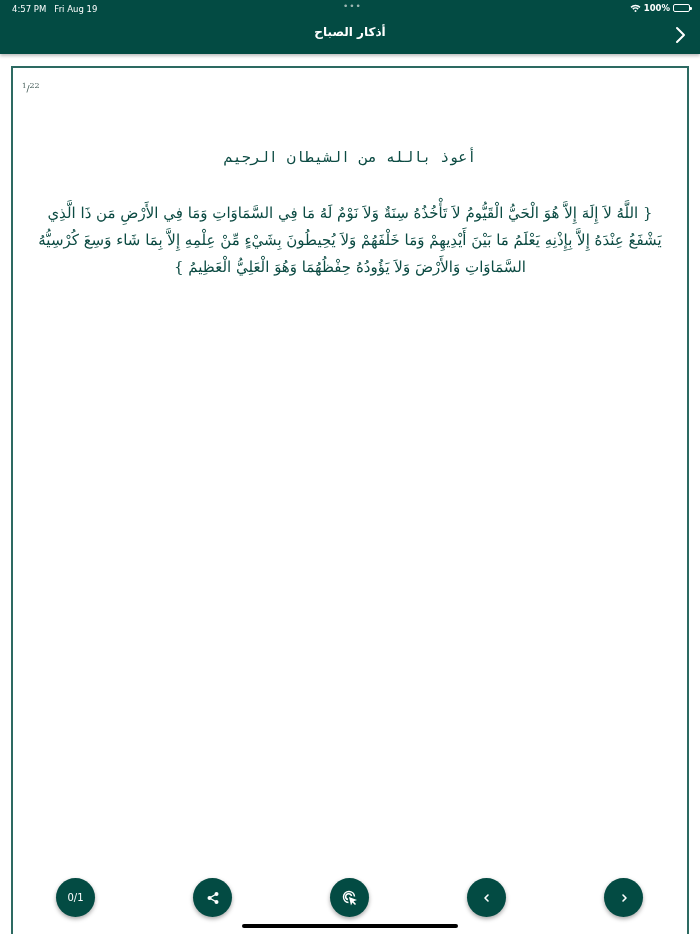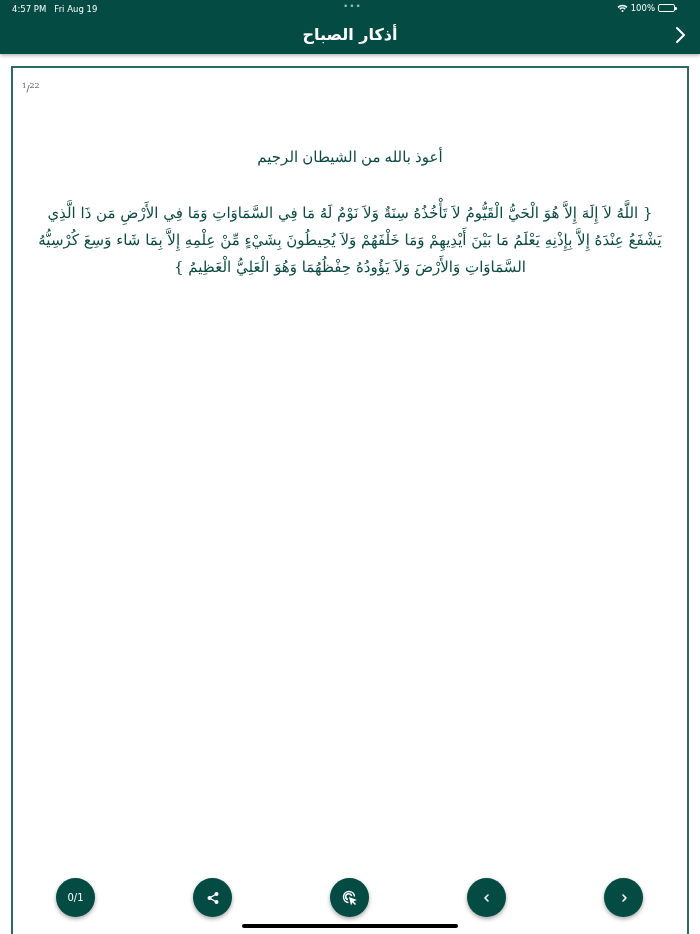--- a/index.html
+++ b/index.html
@@ -6,38 +6,38 @@
     html, body { width: 700px; height: 934px; background: #ffffff; overflow: hidden; }
     body { font-family: "DejaVu Sans", sans-serif; position: relative; }
     .header {
       position: absolute; left: 0; top: 0; width: 700px; height: 54px;
       background: #034b43; color: #fff;
       box-shadow: 0 2px 3px rgba(0,0,0,0.25);
     }
     .status-bar { position: absolute; top: 0; left: 0; width: 100%; height: 18px; font-size: 8.5px; }
     .status-time { position: absolute; left: 12px; top: 4px; }
     .status-dots { position: absolute; left: 343px; top: 1px; font-size: 9px; letter-spacing: 1px; color: #9fb7b3; }
-    .status-right { position: absolute; right: 25px; top: 3px; display: flex; align-items: center; gap: 3px; }
+    .status-right { position: absolute; right: 10px; top: 3px; display: flex; align-items: center; gap: 3px; font-weight: bold; }
     .battery { width: 17px; height: 8px; border: 1px solid #fff; border-radius: 2px; padding: 1px; position: relative; }
     .battery-fill { width: 100%; height: 100%; background: #fff; border-radius: 1px; }
     .battery::after { content: ""; position: absolute; right: -3px; top: 2px; width: 2px; height: 3px; background: #fff; border-radius: 0 1px 1px 0; }
     .title {
       position: absolute; left: 0; right: 0; top: 25px; text-align: center;
-      font-size: 16px; font-weight: bold; direction: rtl;
+      font-size: 12px; font-weight: bold; direction: rtl;
     }
     .back-btn { position: absolute; right: 10px; top: 24px; width: 20px; height: 22px; cursor: pointer; }
     .card {
       position: absolute; left: 11px; top: 66px; width: 678px; height: 897px;
       border: 2px solid #2d6a62; background: #fff;
     }
     .counter { position: absolute; left: 9px; top: 13px; font-family: "DejaVu Serif", serif; font-size: 9px; color: #3d5652; }
     .counter sup { font-size: 7px; }
     .taawwudh {
       position: absolute; left: 0; right: 0; top: 80px; text-align: center;
-      font-family: Liberation Sans, sans-serif; font-size: 15px; color: #0c4b43; direction: rtl;
+      font-family: Liberation Mono, monospace; font-size: 15px; color: #0c4b43; direction: rtl;
     }
     .ayah {
       position: absolute; left: 18px; right: 18px; top: 132px;
       font-family: "DejaVu Serif", serif; font-size: 15px; line-height: 27px;
       color: #0c4b43; direction: rtl; text-align: center;
     }
     .fab {
       position: absolute; top: 878px; width: 39px; height: 39px; border-radius: 50%;
       background: #034b43; color: #fff; display: flex; align-items: center; justify-content: center;
       box-shadow: 0 2px 4px rgba(0,0,0,0.35); cursor: pointer;

